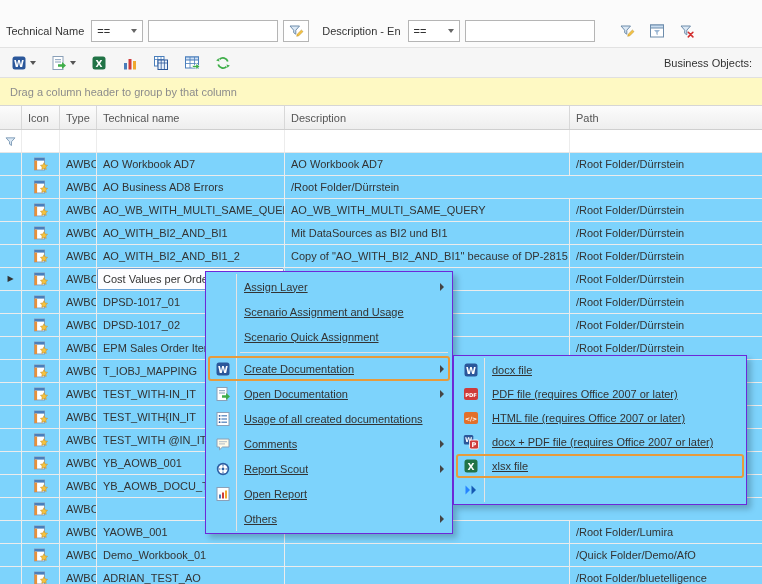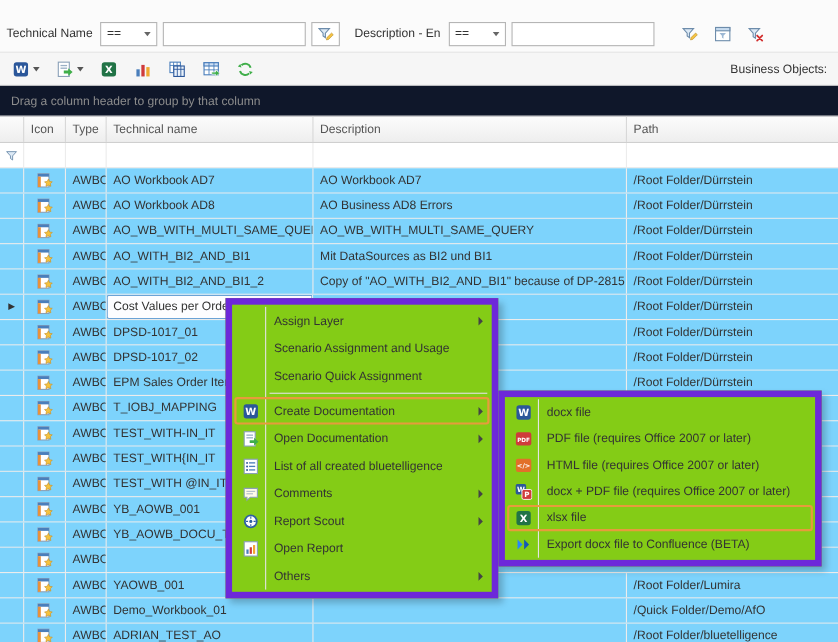--- a/index.html
+++ b/index.html
@@ -18,21 +18,21 @@
   .fp-right{display:flex;align-items:center;gap:4px;margin-right:56px;}
 
   
   .toolbar{height:30px;display:flex;align-items:center;gap:9px;padding:0 8px;background:#f6f6f6;border-bottom:1px solid #e0e0e0;}
   .tb-btn{display:flex;align-items:center;gap:3px;height:24px;padding:0 3px;cursor:default;}
   .tb-caret{display:none;width:0;height:0;border-left:3.5px solid transparent;border-right:3.5px solid transparent;border-top:4px solid #555;}
   .tb-btn[data-caret="true"] .tb-caret{display:block;}
   .tb-right{margin-left:auto;color:#333;padding-right:2px;}
 
   
-  .group-panel{height:28px;background:#0f172a;border-bottom:1px solid #d6d6d6;display:flex;align-items:center;padding:0 10px;color:#8c8c8c;}
+  .group-panel{height:28px;background:#fef9c3;border-bottom:1px solid #d6d6d6;display:flex;align-items:center;padding:0 10px;color:#8c8c8c;}
 
   
   .grid-cols{display:grid;grid-template-columns:22px 38px 37px 188px 285px 1fr;}
   .grid-header{height:24px;background:linear-gradient(#fcfcfc,#eeeeee);border-bottom:1px solid #cfcfcf;}
   .hcell{display:flex;align-items:center;padding:0 6px;border-right:1px solid #d8d8d8;color:#555;overflow:hidden;white-space:nowrap;}
   .hcell.last{border-right:none;}
   .filter-row{height:23px;background:#fff;border-bottom:1px solid #e6e6e6;}
   .cell{display:flex;align-items:center;padding:0 6px;border-right:1px solid #ececec;white-space:nowrap;overflow:hidden;}
   .cell.last{border-right:none;}
   .cell.gutter{justify-content:center;padding:0;}
@@ -41,21 +41,21 @@
   .sel-arrow{display:none;font-size:8px;color:#333;line-height:1;}
   .grid-row[data-selected="true"] .sel-arrow{display:block;}
   .grid-row[data-selected="true"] .c-tech{box-shadow:inset 0 0 0 1px #6ba3d6;border-radius:2px;background:#fdfdff;}
 
   
   .icon-slot{width:16px;height:16px;display:inline-flex;align-items:center;justify-content:center;flex:none;}
   .icon-slot svg{width:16px;height:16px;display:block;}
   .small-icon,.small-icon svg{width:13px;height:13px;}
 
   
-  .menu{position:absolute;background:#84cc16;border:6px solid #6d28d9;box-shadow:4px 4px 6px rgba(0,0,0,.22);padding:2px;z-index:20;}
+  .menu{position:absolute;background:#7dd3fc;border:1px solid #6d28d9;box-shadow:4px 4px 6px rgba(0,0,0,.22);padding:2px;z-index:20;text-decoration:underline;}
   .menu::before{content:"";position:absolute;left:30px;top:2px;bottom:2px;width:1px;background:#e4e4e4;}
   .context-menu{left:205px;top:271px;width:248px;}
   .submenu{left:453px;top:355px;width:294px;z-index:25;}
   .menu-item{position:relative;height:25px;display:flex;align-items:center;padding-right:6px;cursor:default;}
   .submenu .menu-item{height:24px;}
   .mi-icon{width:30px;display:flex;justify-content:center;flex:none;}
   .mi-label{padding-left:6px;white-space:nowrap;overflow:hidden;}
   .mi-chevron{display:none;width:0;height:0;border-left:4px solid #444;border-top:4px solid transparent;border-bottom:4px solid transparent;margin-left:auto;}
   .menu-item[data-submenu="true"] .mi-chevron{display:block;}
   .menu-item[data-separator="true"]{height:7px;}
@@ -248,21 +248,20 @@
         <span class="icon-slot">
           <svg viewBox="0 0 16 16" xmlns="http://www.w3.org/2000/svg">
             <rect x="1.5" y="2" width="10" height="12" fill="#fff" stroke="#8aa0b8"></rect>
             <rect x="1.5" y="2" width="10" height="2.6" fill="#4a7ebb"></rect>
             <rect x="1.5" y="4.6" width="2.6" height="9.4" fill="#e8913a"></rect>
             <path d="M11 6.8l1.1 2.2 2.4.3-1.7 1.7.4 2.4-2.2-1.1-2.2 1.1.4-2.4-1.7-1.7 2.4-.3z" fill="#f6c33d" stroke="#c8922a" stroke-width="0.6"></path>
           </svg>
         </span>
       </div>
       <div class="cell">AWBO</div>
-      <div class="cell c-tech">AO Workbook AD8</div>
       <div class="cell">AO Business AD8 Errors</div>
       <div class="cell last">/Root Folder/Dürrstein</div>
     </div>
     <div class="grid-row grid-cols">
       <div class="cell gutter">
         
       </div>
       <div class="cell c-icon">
         <span class="icon-slot">
           <svg viewBox="0 0 16 16" xmlns="http://www.w3.org/2000/svg">
@@ -643,21 +642,21 @@
             <rect x="2" y="1.5" width="12" height="13" fill="#fff" stroke="#8aa0b8"></rect>
             <circle cx="4.6" cy="4.8" r="0.9" fill="#2b579a"></circle>
             <rect x="6.4" y="4.2" width="5.6" height="1.2" fill="#4a7ebb"></rect>
             <circle cx="4.6" cy="8" r="0.9" fill="#2b579a"></circle>
             <rect x="6.4" y="7.4" width="5.6" height="1.2" fill="#4a7ebb"></rect>
             <circle cx="4.6" cy="11.2" r="0.9" fill="#2b579a"></circle>
             <rect x="6.4" y="10.6" width="5.6" height="1.2" fill="#4a7ebb"></rect>
           </svg>
         </span>
       </span>
-      <span class="mi-label">List of all created bluetelligence</span>
+      <span class="mi-label">Usage of all created documentations</span>
 
     </div>
     <div class="menu-item" data-submenu="true">
       <span class="mi-icon">
         <span class="icon-slot">
           <svg viewBox="0 0 16 16" xmlns="http://www.w3.org/2000/svg">
             <path d="M2 3h12v8H7.5l-3 2.8V11H2z" fill="#fffbe8" stroke="#8aa0b8"></path>
             <rect x="4" y="5.2" width="8" height="1" fill="#b0bcc8"></rect>
             <rect x="4" y="7.4" width="6" height="1" fill="#b0bcc8"></rect>
           </svg>
@@ -768,16 +767,15 @@
     </div>
     <div class="menu-item">
       <span class="mi-icon">
         <span class="icon-slot">
           <svg viewBox="0 0 16 16" xmlns="http://www.w3.org/2000/svg">
             <path d="M2.5 12.5L7 8 2.5 3.5z" fill="#2684ff"></path>
             <path d="M8.5 12.5L13 8 8.5 3.5z" fill="#1559b3"></path>
           </svg>
         </span>
       </span>
-      <span class="mi-label">Export docx file to Confluence (BETA)</span>
 
     </div>
 </div>
 
 </body></html>

